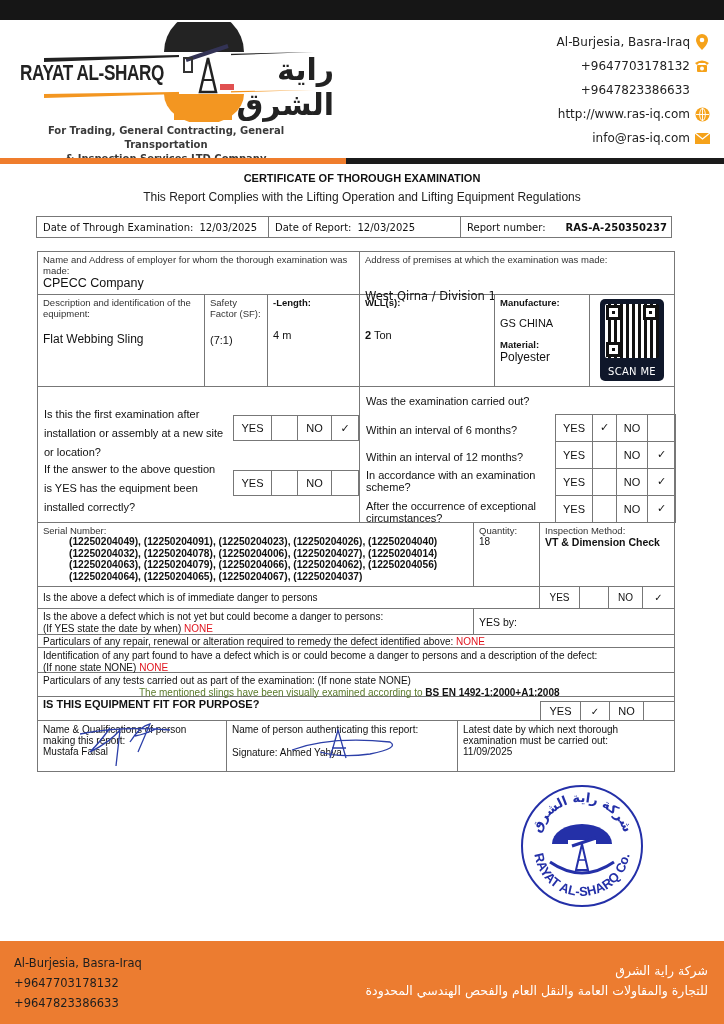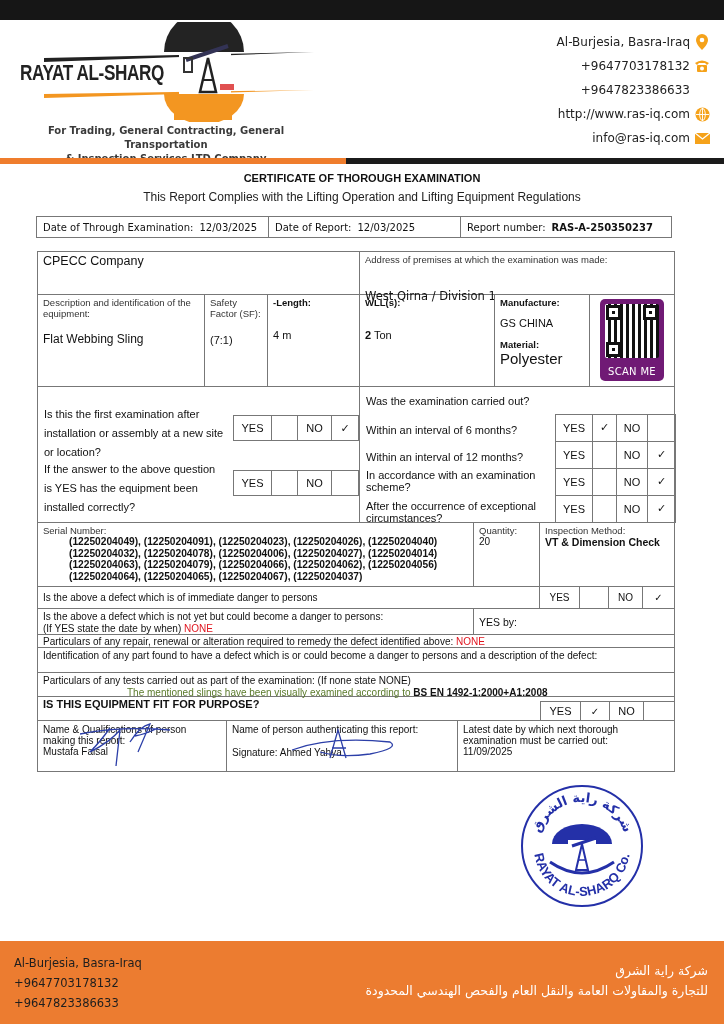--- a/index.html
+++ b/index.html
@@ -24,37 +24,37 @@
   .divbar.dark { left: 346px; width: 378px; background: #1b1b1b; }
 
   
   .title { position: absolute; left: 0; top: 172px; width: 724px; text-align: center; font-weight: bold; font-size: 11px; }
   .subtitle { position: absolute; left: 0; top: 190px; width: 724px; text-align: center; font-size: 12px; color: #222; }
 
   .datebar { position: absolute; left: 36px; top: 216px; width: 636px; height: 22px; border: 1px solid #777; display: flex; font-family: "DejaVu Sans", sans-serif; font-size: 10px; }
   .datebar > div { display: flex; align-items: center; padding-left: 6px; border-right: 1px solid #777; }
   .datebar > div:last-child { border-right: none; }
   .datebar .v { margin-left: 6px; }
-  .datebar b { margin-left: 6px; }
+  .datebar b { margin-left: 20px; }
 
   
   .form { position: absolute; left: 37px; top: 251px; width: 638px; border: 1px solid #777; font-size: 10px; }
   .row { display: flex; border-bottom: 1px solid #777; position: relative; }
   .row:last-child { border-bottom: none; }
   .cell { border-right: 1px solid #777; padding: 2px 5px; }
   .cell:last-child { border-right: none; }
   .lbl { color: #333; font-size: 9.5px; line-height: 11px; }
   .red { color: #e0141e; }
-  .green { color: #5a7a2a; }
+  .green { color: #5a7a2a; margin-left: 12px; }
 
   .yn { display: flex; border: 1px solid #777; height: 26px; }
   .yn > div { display: flex; align-items: center; justify-content: center; border-right: 1px solid #777; font-size: 11px; }
   .yn > div:last-child { border-right: none; }
 
-  .qr { width: 64px; height: 82px; background: #701a75; border-radius: 5px; margin: 2px auto 0; position: relative; }
+  .qr { width: 64px; height: 82px; background: #0f172a; border-radius: 5px; margin: 2px auto 0; position: relative; }
   .qr-code { position: absolute; left: 5px; top: 5px; width: 54px; height: 54px; background: #fff; border-radius: 2px;
     background-image:
       linear-gradient(90deg, transparent 50%, #111 50%),
       linear-gradient(transparent 50%, #fff 50%);
     background-size: 6px 6px, 5px 5px; }
   .qr-code .f { position: absolute; width: 15px; height: 15px; border: 3px solid #111; background: #fff; }
   .qr-code .f::after { content: ""; position: absolute; left: 3px; top: 3px; width: 3px; height: 3px; background: #111; }
   .qr-label { position: absolute; left: 0; bottom: 4px; width: 100%; text-align: center; color: #fff; font-family: "DejaVu Sans", sans-serif; font-size: 10px; letter-spacing: 0.3px; }
 
   .serials { font-weight: bold; font-size: 10.2px; line-height: 11.5px; padding-left: 26px; }
@@ -90,20 +90,21 @@
         <rect x="208" y="90" width="10" height="8"></rect>
     </g>
     <rect x="165" y="30" width="52" height="42" fill="#fff"></rect>
     <line x1="172" y1="38" x2="214" y2="24" stroke="#335" stroke-width="4"></line>
     <path d="M186 70 L194 36 L202 70 Z" fill="none" stroke="#222" stroke-width="2.5"></path>
     <line x1="188" y1="58" x2="200" y2="58" stroke="#222" stroke-width="2"></line>
     <rect x="170" y="36" width="8" height="14" fill="none" stroke="#333" stroke-width="2"></rect>
     <rect x="206" y="62" width="14" height="6" fill="#e05050"></rect>
   </svg>
   <div class="logo-en">RAYAT AL-SHARQ</div>
+  <div class="logo-ar">راية الشرق</div>
 </div>
 <div class="tagline">
   <div>For Trading, General Contracting, General Transportation</div>
   <div>&amp; Inspection Services LTD Company</div>
 </div>
 
 <div class="contacts">
   <div class="contact-row">
     <span>Al-Burjesia, Basra-Iraq</span>
     <span class="ico">
@@ -167,20 +168,21 @@
   <div style="flex:1">
     <span>Report number:</span>
     <b>RAS-A-250350237</b>
   </div>
 </div>
 
 <div class="form">
 
   <div class="row" style="height:43px">
     <div class="cell" style="width:322px">
+      <div class="lbl">Name and Address of employer for whom the thorough examination was made:</div>
       <div style="font-size:12.5px">CPECC Company</div>
     </div>
     <div class="cell" style="flex:1">
       <div class="lbl">Address of premises at which the examination was made:</div>
       <div style="font-family:'DejaVu Sans',sans-serif;font-size:11.5px;margin-top:24px">West Qirna / Division 1</div>
     </div>
   </div>
 
   <div class="row" style="height:92px">
     <div class="cell" style="width:167px">
@@ -196,21 +198,21 @@
       <div style="font-size:11px;margin-top:21px">4 m</div>
     </div>
     <div class="cell" style="width:135px">
       <div class="lbl" style="font-weight:bold;color:#111">WLL(s):</div>
       <div style="font-size:11px;margin-top:21px"><b>2</b><span> Ton</span></div>
     </div>
     <div class="cell" style="width:95px">
       <div class="lbl" style="font-weight:bold;color:#111">Manufacture:</div>
       <div style="font-size:11px;margin-top:9px">GS CHINA</div>
       <div class="lbl" style="font-weight:bold;color:#111;margin-top:10px">Material:</div>
-      <div style="font-size:15px">Polyester</div>
+      <div style="font-size:12px">Polyester</div>
     </div>
     <div class="cell" style="flex:1">
       <div class="qr">
         <div class="qr-code">
           <div class="f" style="left:1px;top:1px"></div>
           <div class="f" style="right:1px;top:1px"></div>
           <div class="f" style="left:1px;bottom:1px"></div>
         </div>
         <div class="qr-label">SCAN ME</div>
       </div>
@@ -285,21 +287,21 @@
       <div class="lbl">Serial Number:</div>
       <div class="serials">
         <div>(12250204049), (12250204091), (12250204023), (12250204026), (12250204040)</div>
         <div>(12250204032), (12250204078), (12250204006), (12250204027), (12250204014)</div>
         <div>(12250204063), (12250204079), (12250204066), (12250204062), (12250204056)</div>
         <div>(12250204064), (12250204065), (12250204067), (12250204037)</div>
       </div>
     </div>
     <div class="cell" style="width:66px">
       <div class="lbl">Quantity:</div>
-      <div style="font-size:10px">20</div>
+      <div style="font-size:10px">18</div>
     </div>
     <div class="cell" style="flex:1">
       <div class="lbl">Inspection Method:</div>
       <div style="font-weight:bold;font-size:10.5px">VT &amp; Dimension Check</div>
     </div>
   </div>
 
   <div class="row" style="height:22px">
     <div class="cell" style="width:502px;display:flex;align-items:center">Is the above a defect which is of immediate danger to persons</div>
     <div class="cell" style="width:40px;text-align:center;display:flex;align-items:center;justify-content:center">YES</div>
@@ -320,20 +322,21 @@
 
   <div class="row" style="height:13px">
     <div class="cell" style="flex:1;line-height:11px;padding-top:1px">
       <span>Particulars of any repair, renewal or alteration required to remedy the defect identified above:</span> <span class="red">NONE</span>
     </div>
   </div>
 
   <div class="row" style="height:25px">
     <div class="cell" style="flex:1;line-height:11.5px">
       <div>Identification of any part found to have a defect which is or could become a danger to persons and a description of the defect:</div>
+      <div><span>(If none state NONE)</span> <span class="red">NONE</span></div>
     </div>
   </div>
 
   <div class="row" style="height:24px">
     <div class="cell" style="flex:1;line-height:11.5px">
       <div>Particulars of any tests carried out as part of the examination: (If none state NONE)</div>
       <div style="padding-left:84px"><span class="green">The mentioned slings have been visually examined according to</span> <b>BS EN 1492-1:2000+A1:2008</b></div>
     </div>
   </div>
 

